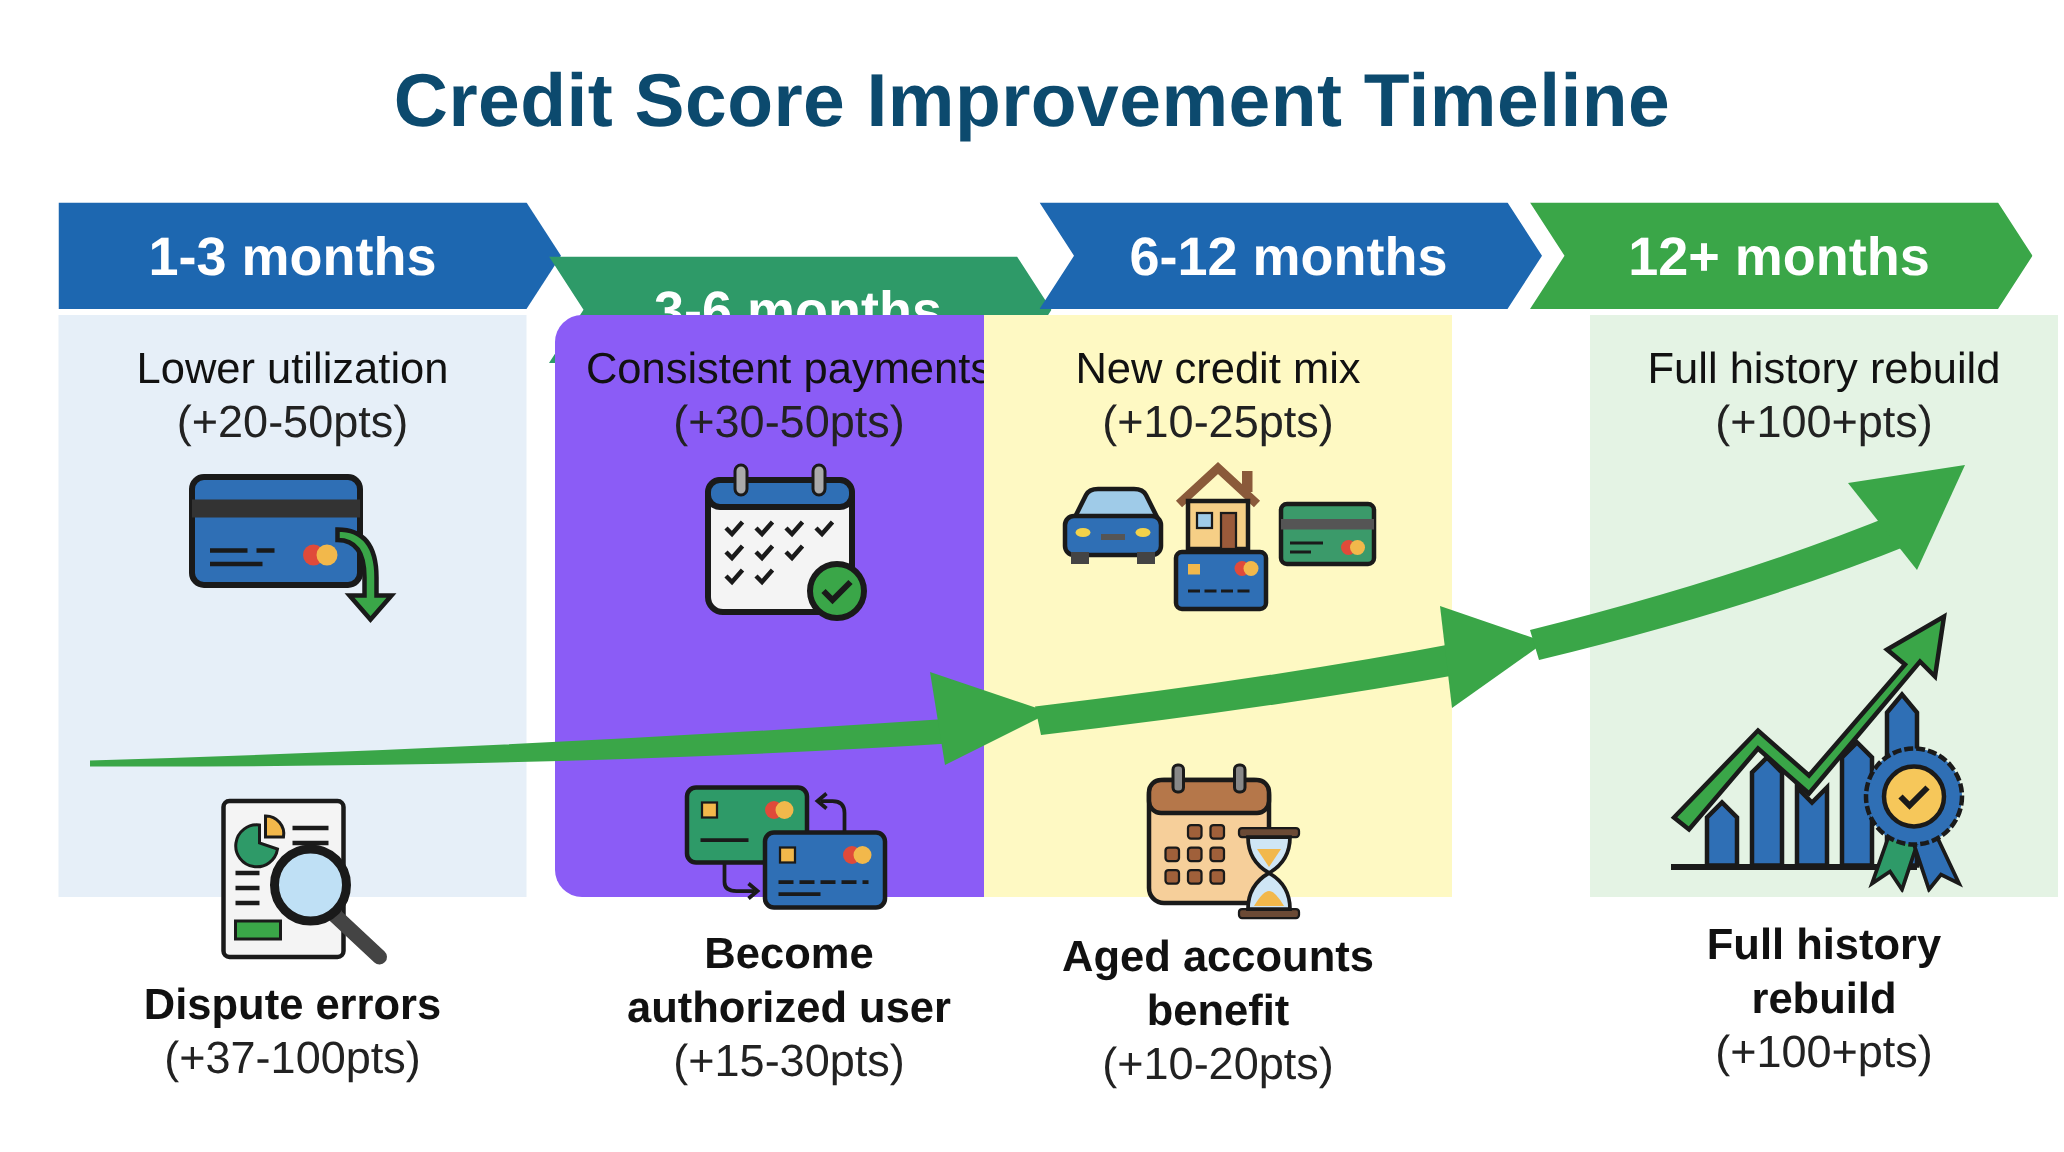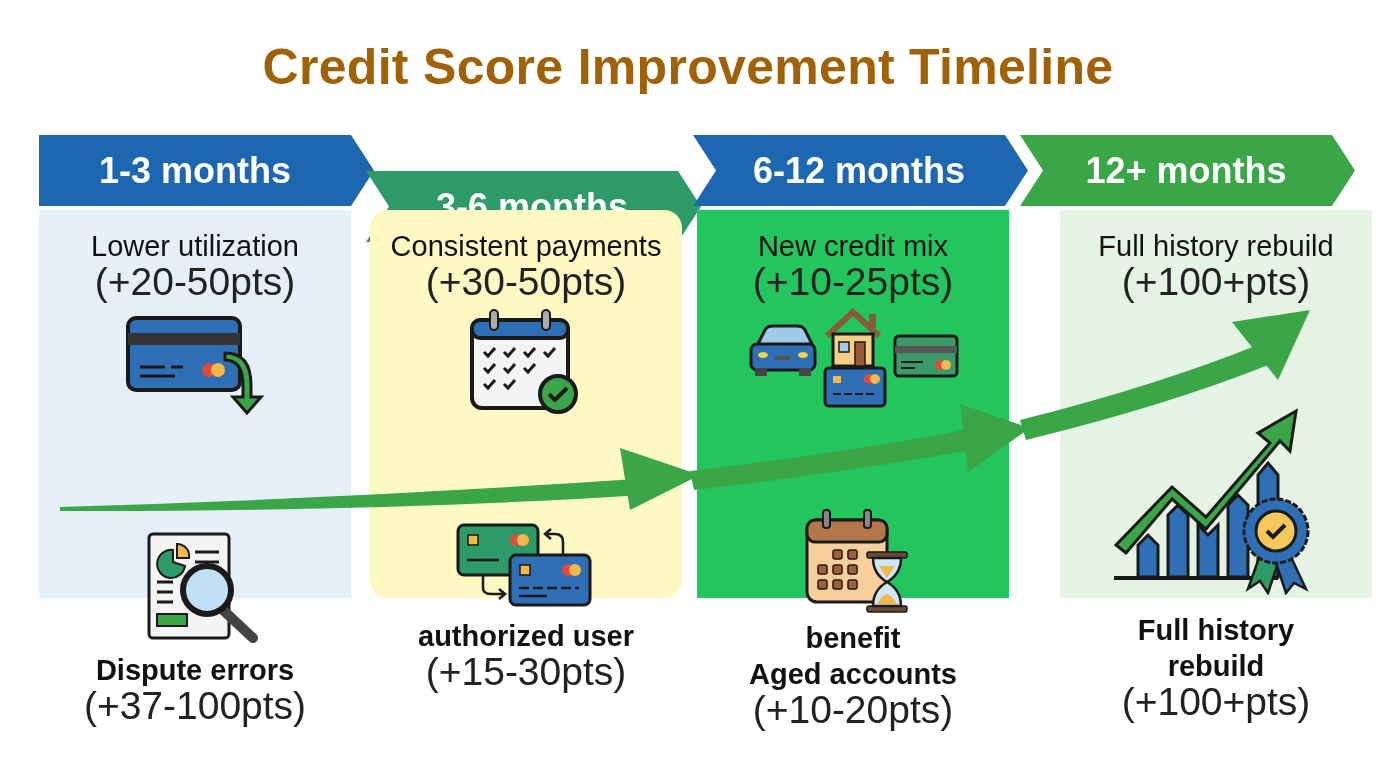--- a/index.html
+++ b/index.html
@@ -1,27 +1,27 @@
 <!DOCTYPE html>
 <html><head>
 <meta charset="utf-8">
 <style>
   html, body { margin:0; padding:0; }
   body { width:1376px; height:768px; background:#ffffff; position:relative; overflow:hidden;
          font-family:"Liberation Sans", "DejaVu Sans", sans-serif; color:#111; }
   .title { position:absolute; left:0; top:38px; width:1376px; text-align:center;
-           font-size:50px; font-weight:bold; color:#a16207; letter-spacing:0.3px; }
+           font-size:50px; font-weight:bold; color:#0c4a6e; letter-spacing:0.3px; }
   .chev { position:absolute; top:135px; height:71px; }
   .chev svg { position:absolute; left:0; top:0; }
   .chev .lbl { position:absolute; left:0; top:0; width:100%; height:84px; line-height:71px;
                text-align:center; color:#fff; font-weight:bold; font-size:36px; }
   .panel { position:absolute; top:210px; height:388px; }
   .txt { position:absolute; left:0; width:100%; text-align:center; line-height:36px; }
   .txt .h { font-size:29px; color:#111; }
-  .txt .p { font-size:39px; color:#222; }
+  .txt .p { font-size:30px; color:#222; }
   .txt .hb { font-size:29px; font-weight:bold; color:#111; }
   .icon { position:absolute; }
   .curve { position:absolute; left:0; top:0; pointer-events:none; }
 </style>
 </head>
 <body>
 
 <div class="title">Credit Score Improvement Timeline</div>
 
 <div class="chev" style="left:39px;width:335px;">
@@ -76,21 +76,21 @@
     <rect x="12" y="84" width="30" height="12" fill="#3aa648" stroke="#1a1a1a" stroke-width="2"></rect>
     <line x1="78" y1="80" x2="108" y2="108" stroke="#444" stroke-width="10" stroke-linecap="round"></line>
     <circle cx="62" cy="60" r="24" fill="#bfe0f5" stroke="#1a1a1a" stroke-width="6"></circle>
   </svg>
   <div class="txt" style="top:442px">
     <div class="hb">Dispute errors</div>
     <div class="p">(+37-100pts)</div>
   </div>
 </div>
 
-<div class="panel" style="left:370px;width:312px;background:#fef9c3;border-radius:18px;">
+<div class="panel" style="left:370px;width:312px;background:#8b5cf6;border-radius:18px;">
   <div class="txt" style="top:18px">
     <div class="h">Consistent payments</div>
     <div class="p">(+30-50pts)</div>
   </div>
   <svg class="icon" style="left:98px;top:98px" width="115" height="108" viewBox="0 0 115 108">
     <rect x="4" y="12" width="96" height="88" rx="10" fill="#f4f4f4" stroke="#1a1a1a" stroke-width="4"></rect>
     <rect x="4" y="12" width="96" height="18" rx="8" fill="#2f6fb5" stroke="#1a1a1a" stroke-width="4"></rect>
     <rect x="22" y="2" width="8" height="20" rx="4" fill="#aaa" stroke="#1a1a1a" stroke-width="2"></rect>
     <rect x="74" y="2" width="8" height="20" rx="4" fill="#aaa" stroke="#1a1a1a" stroke-width="2"></rect>
     <g stroke="#1a1a1a" stroke-width="3" fill="none">
@@ -118,26 +118,27 @@
     <circle cx="113" cy="48" r="6" fill="#e04a3a"></circle>
       <circle cx="120" cy="48" r="6" fill="#f2b84b"></circle>
     <line x1="64" y1="66" x2="124" y2="66" stroke="#1a1a1a" stroke-width="2.5" stroke-dasharray="10 4"></line>
     <line x1="64" y1="74" x2="92" y2="74" stroke="#1a1a1a" stroke-width="2.5"></line>
     <path d="M108 32 L108 20 Q108 12 100 12 L92 12" stroke="#1a1a1a" stroke-width="2.5" fill="none"></path>
     <path d="M96 7 L90 12 L96 17" stroke="#1a1a1a" stroke-width="2.5" fill="none"></path>
     <path d="M28 54 L28 66 Q28 72 36 72 L48 72" stroke="#1a1a1a" stroke-width="2.5" fill="none"></path>
     <path d="M44 67 L50 72 L44 77" stroke="#1a1a1a" stroke-width="2.5" fill="none"></path>
   </svg>
   <div class="txt" style="top:408px">
+    <div class="hb">Become</div>
     <div class="hb">authorized user</div>
     <div class="p">(+15-30pts)</div>
   </div>
 </div>
 
-<div class="panel" style="left:697px;width:312px;background:#22c55e;">
+<div class="panel" style="left:656px;width:312px;background:#fef9c3;">
   <div class="txt" style="top:18px">
     <div class="h">New credit mix</div>
     <div class="p">(+10-25pts)</div>
   </div>
   <svg class="icon" style="left:50px;top:96px" width="215" height="104" viewBox="0 0 215 104">
     <path d="M10 40 L18 24 Q20 20 26 20 L50 20 Q56 20 58 24 L66 40 Z" fill="#9fcbe8" stroke="#1a1a1a" stroke-width="3"></path>
     <rect x="4" y="38" width="64" height="26" rx="6" fill="#2f6fb5" stroke="#1a1a1a" stroke-width="3"></rect>
     <rect x="8" y="62" width="12" height="8" fill="#444"></rect>
       <rect x="52" y="62" width="12" height="8" fill="#444"></rect>
     <ellipse cx="16" cy="49" rx="5" ry="3" fill="#f2d24b"></ellipse>
@@ -175,22 +176,22 @@
         <rect x="30" y="72" width="9" height="9" rx="2"></rect>
         <rect x="45" y="72" width="9" height="9" rx="2"></rect>
     </g>
     <rect x="64" y="44" width="40" height="6" rx="2" fill="#6b4a35" stroke="#1a1a1a" stroke-width="1.5"></rect>
     <rect x="64" y="98" width="40" height="6" rx="2" fill="#6b4a35" stroke="#1a1a1a" stroke-width="1.5"></rect>
     <path d="M70 50 L98 50 Q98 66 84 74 Q98 82 98 98 L70 98 Q70 82 84 74 Q70 66 70 50 Z" fill="#cfe6f5" stroke="#1a1a1a" stroke-width="2.5"></path>
     <path d="M74 96 Q80 86 84 86 Q88 86 94 96 Z" fill="#f2b84b"></path>
     <path d="M76 58 L92 58 L84 70 Z" fill="#f2b84b"></path>
   </svg>
   <div class="txt" style="top:410px">
+    <div class="hb">Aged accounts</div>
     <div class="hb">benefit</div>
-    <div class="hb">Aged accounts</div>
     <div class="p">(+10-20pts)</div>
   </div>
 </div>
 
 <div class="panel" style="left:1024px;width:312px;background:#e4f3e4;margin-left:36px;">
   <div class="txt" style="top:18px">
     <div class="h">Full history rebuild</div>
     <div class="p">(+100+pts)</div>
   </div>
   <svg class="icon" style="left:50px;top:185px" width="220" height="200" viewBox="0 0 220 200">

